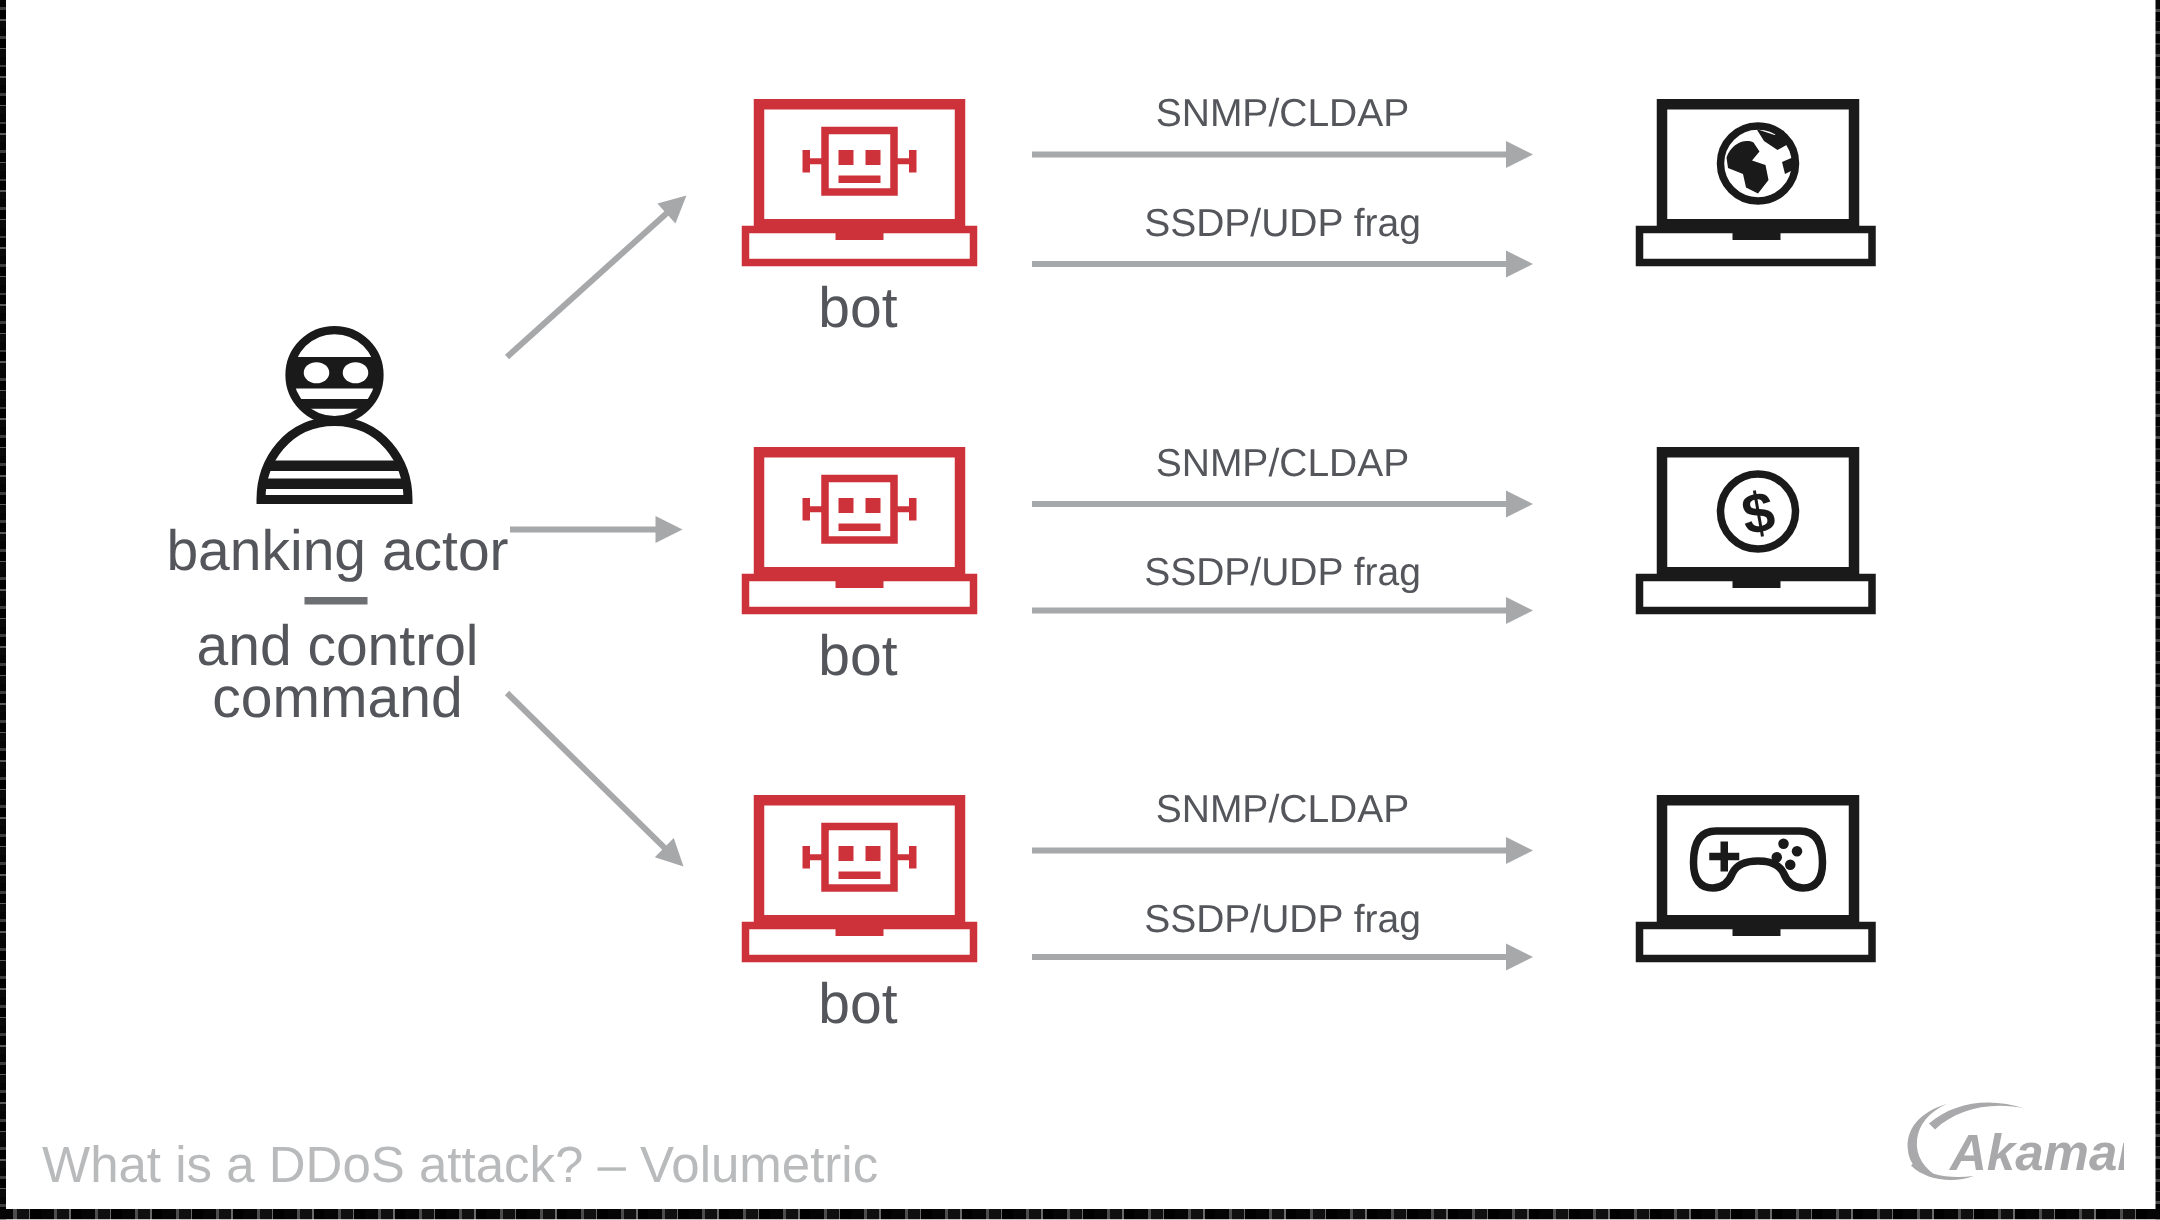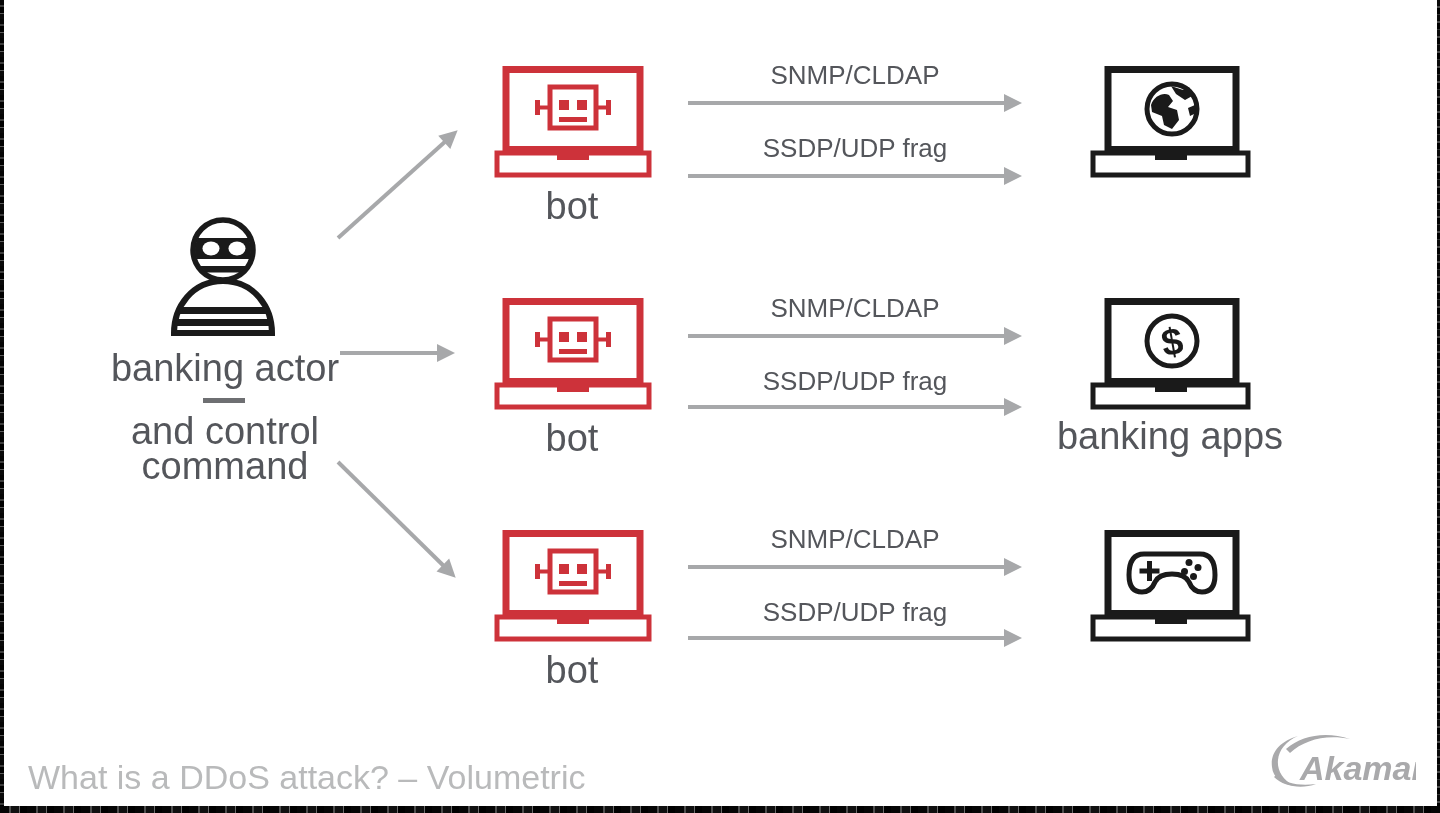--- a/index.html
+++ b/index.html
@@ -131,21 +131,20 @@
       <span class="head"></span>
     </div>
 
   <svg class="abs" style="left:1088px; top:298px;" width="165" height="114" viewBox="0 0 165 114">
     <rect x="20" y="3.5" width="128" height="80" fill="#fff" stroke="#1A1A1A" stroke-width="7"></rect>
     <circle cx="84" cy="43" r="25" fill="#fff" stroke="#1A1A1A" stroke-width="5"></circle>
     <text x="84" y="57" text-anchor="middle" font-size="38" font-weight="bold" fill="#1A1A1A" font-family="Liberation Sans, sans-serif" transform="rotate(-10 84 43)">$</text>
     <rect x="5" y="87" width="155" height="22" fill="#fff" stroke="#1A1A1A" stroke-width="5"></rect>
     <rect x="67" y="85" width="32" height="9" fill="#1A1A1A"></rect>
   </svg>
-  <div class="lbl" style="left:1040px; top:420px; width:260px;">banking apps</div>
 
   <svg class="abs" style="left:493px; top:530px;" width="160" height="114" viewBox="0 0 160 114">
     <rect x="13" y="3.5" width="134" height="80" fill="#fff" stroke="#CD323A" stroke-width="7"></rect>
     <rect x="57" y="21" width="46" height="41" fill="#fff" stroke="#CD323A" stroke-width="5"></rect>
     <rect x="66" y="34" width="10" height="10" fill="#CD323A"></rect>
     <rect x="84" y="34" width="10" height="10" fill="#CD323A"></rect>
     <rect x="66" y="51" width="28" height="5" fill="#CD323A"></rect>
     <rect x="45" y="39.5" width="12" height="4" fill="#CD323A"></rect>
       <rect x="42" y="34" width="5" height="15" fill="#CD323A"></rect>
     <rect x="103" y="39.5" width="12" height="4" fill="#CD323A"></rect>

